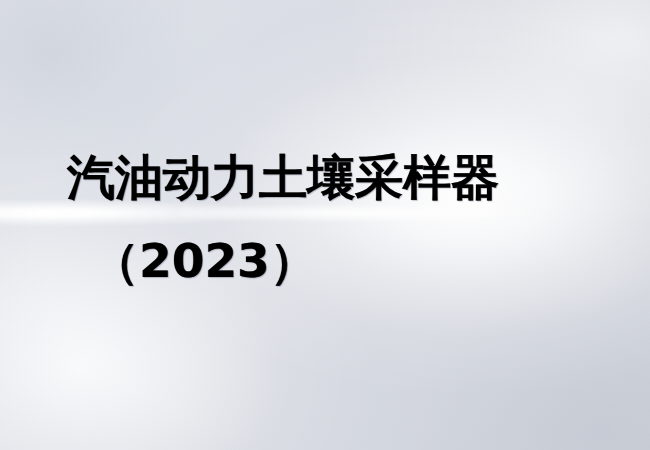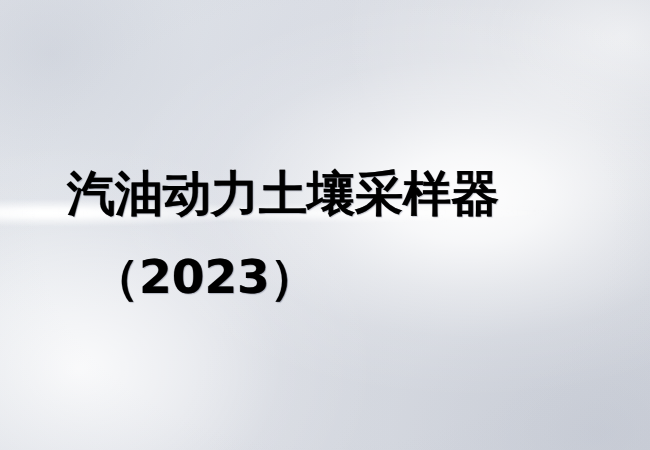--- a/index.html
+++ b/index.html
@@ -122,21 +122,21 @@
     background:
       radial-gradient(ellipse 520px 400px at 50% 50%,
         rgba(255,255,255,0) 55%,
         rgba(175,182,196,0.16) 100%);
   }
 
   
   .title-block {
     position: absolute;
     left: 0;
-    top: 16px;
+    top: 0;
     width: 650px;
     height: 332px;
   }
   .title-line {
     position: absolute;
     color: #000000;
     font-weight: 700;
     letter-spacing: 0px;
     white-space: nowrap;
     -webkit-font-smoothing: none;

